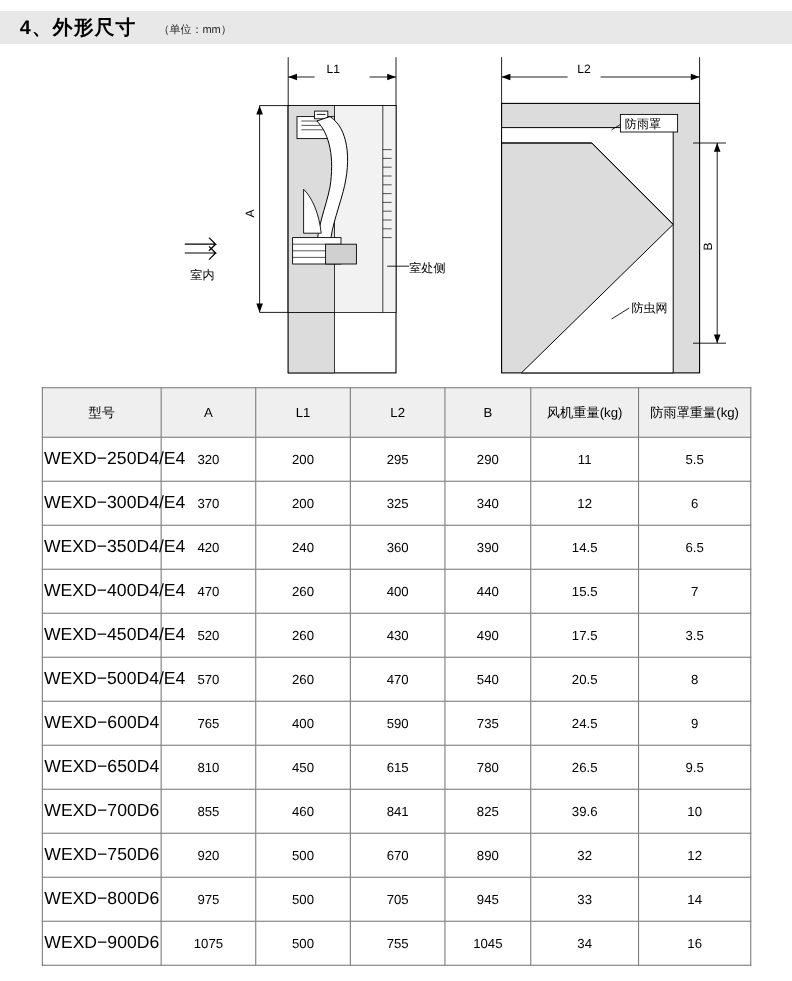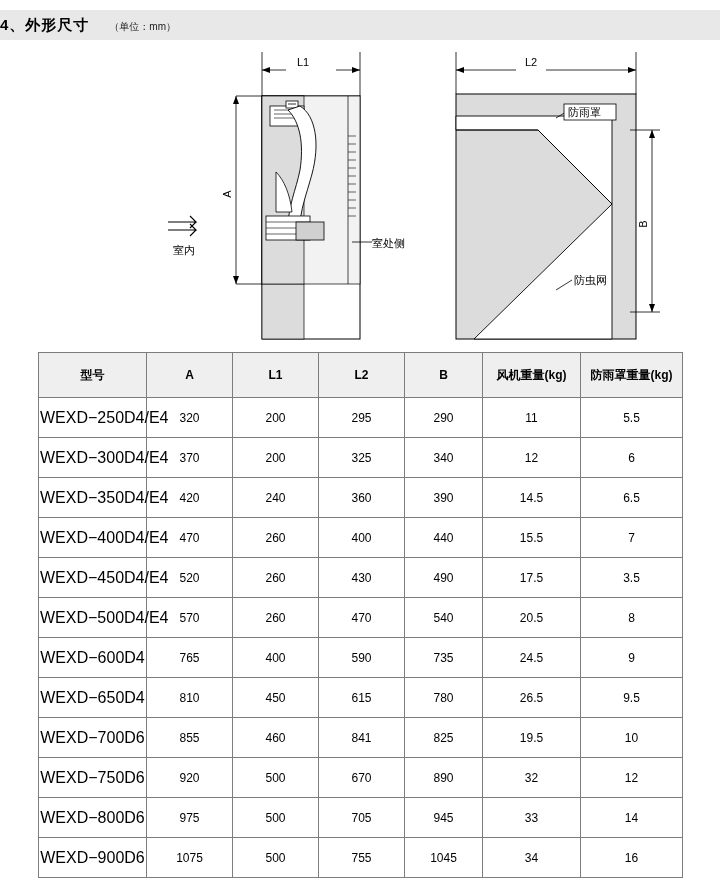--- a/index.html
+++ b/index.html
@@ -21,22 +21,23 @@
     position: absolute;
     top: 10px;
     left: 0;
     width: 720px;
     height: 30px;
     background: #e8e8e8;
     display: flex;
     align-items: center;
   }
   .header-title {
-    font-size: 15px;
+    font-size: 18px;
     font-weight: bold;
+    margin-left: 18px;
     letter-spacing: 1px;
   }
   .header-unit {
     font-size: 10px;
     margin-left: 20px;
     color: #222;
     align-self: center;
     padding-top: 4px;
   }
 
@@ -76,21 +77,21 @@
   table.spec th, table.spec td {
     border: 1px solid #7d7d7d;
     height: 37px;
     text-align: center;
     vertical-align: middle;
     font-size: 12px;
     color: #000;
   }
   table.spec thead th {
     background: #efefef;
-    font-weight: bold;
+    font-weight: normal;
     font-size: 12px;
     height: 42px;
     margin-left: 24px;
   }
   table.spec tbody td:first-child {
     font-size: 16px;
   }
   col.c0 { width: 108px; }
   col.c1 { width: 86px; }
   col.c2 { width: 86px; }
@@ -304,21 +305,21 @@
         <td>780</td>
         <td>26.5</td>
         <td>9.5</td>
       </tr>
       <tr>
         <td>WEXD−700D6</td>
         <td>855</td>
         <td>460</td>
         <td>841</td>
         <td>825</td>
-        <td>19.5</td>
+        <td>39.6</td>
         <td>10</td>
       </tr>
       <tr>
         <td>WEXD−750D6</td>
         <td>920</td>
         <td>500</td>
         <td>670</td>
         <td>890</td>
         <td>32</td>
         <td>12</td>

